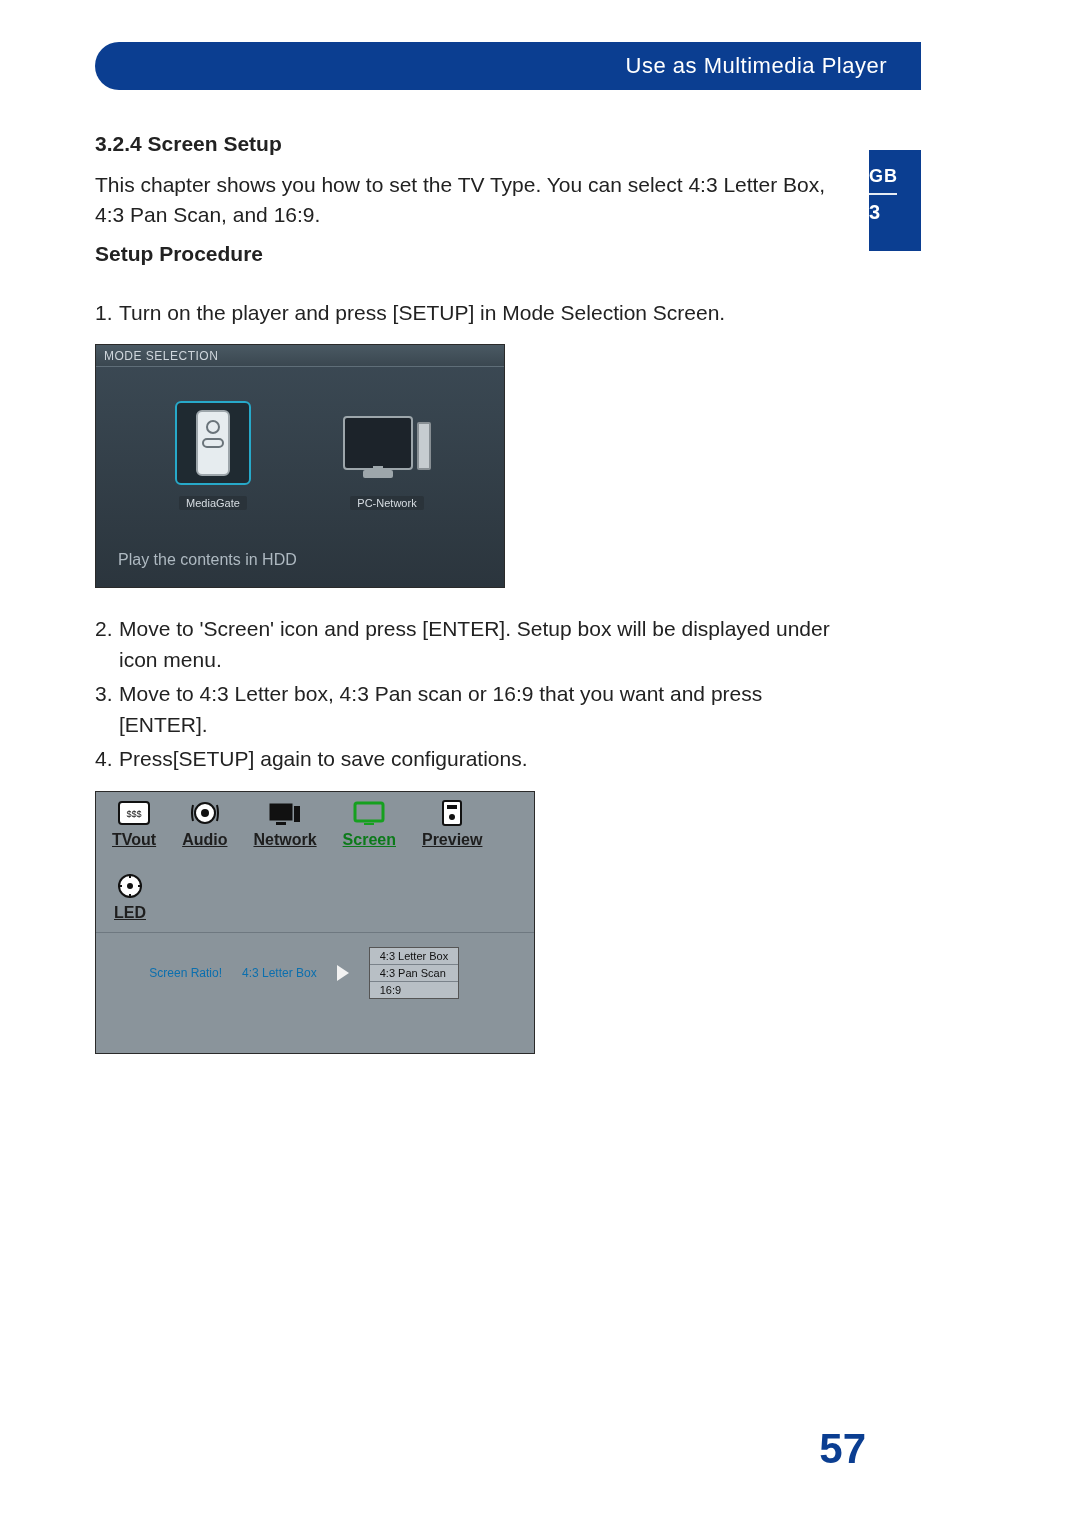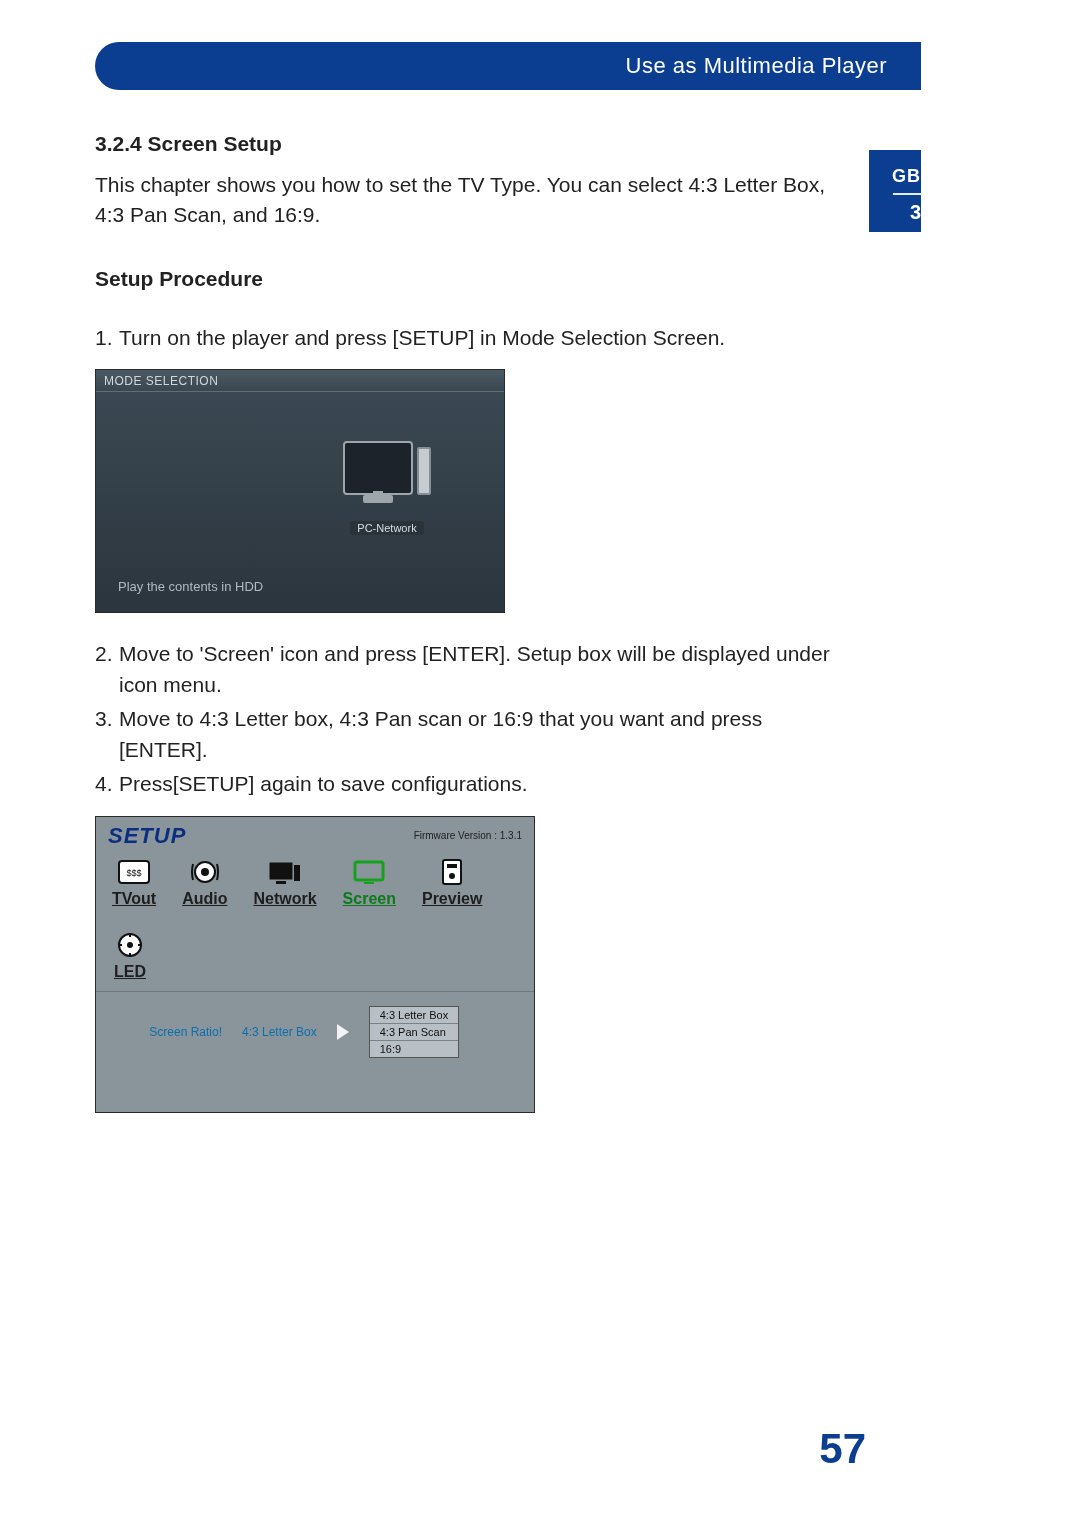--- a/index.html
+++ b/index.html
@@ -2,27 +2,27 @@
 <html><head>
 <meta charset="utf-8">
 <style>
   * { margin: 0; padding: 0; box-sizing: border-box; }
   html, body { width: 1080px; height: 1529px; background: #ffffff; font-family: "Segoe UI", Arial, sans-serif; color: #222; }
   .page { width: 1016px; height: 1529px; position: relative; padding: 42px 95px 40px 95px; }
   .header-band { position: absolute; top: 42px; left: 95px; right: 95px; height: 48px; display: flex; }
   .header-left { width: 160px; background: #0b3e91; border-top-left-radius: 28px; border-bottom-left-radius: 28px; }
   .header-right { flex: 1; background: #0b3e91; display: flex; align-items: center; justify-content: flex-end; padding-right: 34px; }
   .header-title { color: #ffffff; font-size: 22px; letter-spacing: 0.5px; font-weight: 400; }
-  .side-tab { position: absolute; top: 150px; right: 95px; width: 52px; background: #0b3e91; color: #fff; display: flex; flex-direction: column; align-items: flex-end; padding: 16px 0 8px 0; }
+  .side-tab { position: absolute; top: 150px; right: 95px; width: 52px; background: #0b3e91; color: #fff; display: flex; flex-direction: column; align-items: flex-start; padding: 16px 0 27px 0; }
   .side-tab .lang { font-weight: 700; font-size: 18px; letter-spacing: 1px; }
   .side-tab .divider { width: 28px; height: 2px; background: #ffffff; margin: 6px 0; opacity: 0.9; }
   .side-tab .num { font-weight: 700; font-size: 20px; }
   .content { position: absolute; top: 132px; left: 95px; right: 165px; }
   .h-section { font-weight: 700; font-size: 21px; margin-bottom: 14px; }
-  .para { font-size: 21px; line-height: 1.45; margin-bottom: 36px; }
+  .para { font-size: 21px; line-height: 1.45; margin-bottom: 11px; }
   .h-sub { font-weight: 700; font-size: 21px; margin-bottom: 32px; }
   .step { font-size: 21px; line-height: 1.45; margin-bottom: 8px; display: flex; }
   .step .idx { width: 24px; flex-shrink: 0; }
   .step .txt { flex: 1; }
   .tight .step { margin-bottom: 4px; }
 
   .fig-wrap { display: flex; margin: 16px 0 26px 0; }
   
   .fig1 { width: 410px; border: 1px solid #2a2a2a; background: linear-gradient(#3c4a55, #2b353d); color: #d7dde2; font-family: Arial, sans-serif; }
   .fig1 .titlebar { font-size: 12px; padding: 4px 8px 3px 8px; color: #cfd6dc; border-bottom: 1px solid #5f6e78; background: linear-gradient(#4a5963,#3a4750); letter-spacing: 0.5px; }
@@ -35,21 +35,21 @@
   .mode-item.right .mode-icon { }
   .remote { width: 34px; height: 66px; background: #e6ecef; border: 2px solid #9da6ab; border-radius: 6px; display:flex; flex-direction:column; align-items:center; justify-content:flex-start; padding-top:8px; gap:4px; }
   .remote .btn1 { width:14px; height:14px; border:2px solid #6a747a; border-radius:50%; }
   .remote .btn2 { width:22px; height:10px; border:2px solid #6a747a; border-radius:6px; }
   .monitor-wrap { display:flex; align-items:flex-end; gap:4px; }
   .monitor { width: 70px; height: 54px; background:#1c232a; border:2px solid #9da6ab; border-radius:4px; position:relative; }
   .monitor::after { content:""; position:absolute; bottom:-10px; left:50%; transform:translateX(-50%); width:30px; height:8px; background:#9da6ab; border-radius:2px; }
   .monitor::before { content:""; position:absolute; bottom:-4px; left:50%; transform:translateX(-50%); width:10px; height:6px; background:#9da6ab; }
   .tower { width:14px; height:48px; background:#c6ccd0; border:2px solid #888f94; border-radius:2px; }
   .mode-label { font-size: 11px; color: #d7dde2; background:#2a333a; display:inline-block; padding:1px 7px; border-radius:2px; }
-  .hint { position:absolute; left:22px; bottom:18px; font-size:13px; color:#aeb9c1; }
+  .hint { position:absolute; left:22px; bottom:18px; font-size:16px; color:#aeb9c1; }
 
   
   .fig2 { width: 440px; border: 1px solid #2a2a2a; background: #8a949b; font-family: Arial, sans-serif; color:#1e1e1e; }
   .fig2 .top { display:flex; align-items:center; justify-content:space-between; padding:6px 12px 2px 12px; }
   .fig2 .setup-lbl { color:#0a2f80; font-weight:700; font-size:22px; font-style:italic; letter-spacing:1px; }
   .fig2 .fw { font-size:10px; color:#222; }
   .fig2 .icon-row { display:flex; gap:26px; padding:6px 16px 10px 16px; border-bottom:1px solid #6e7880; flex-wrap:wrap; }
   .cat { display:flex; flex-direction:column; align-items:center; gap:3px; }
   .cat .cicon { width:36px; height:30px; display:flex; align-items:center; justify-content:center; }
   .cat .clabel { font-size:16px; font-weight:700; color:#1e1e1e; text-decoration: underline; }
@@ -93,20 +93,29 @@
 
     <div class="step">
       <span class="idx">1.</span>
       <span class="txt">Turn on the player and press [SETUP] in Mode Selection Screen.</span>
     </div>
 
     <div class="fig-wrap">
       <div class="fig1">
         <div class="titlebar">MODE SELECTION</div>
         <div class="body">
+          <div class="mode-item left">
+            <div class="mode-icon">
+              <div class="remote">
+                <div class="btn1"></div>
+                  <div class="btn2"></div>
+              </div>
+            </div>
+            <span class="mode-label">MediaGate</span>
+          </div>
           <div class="mode-item right">
             <div class="mode-icon">
               <div class="monitor-wrap">
                 <div class="monitor"></div>
                 <div class="tower"></div>
               </div>
             </div>
             <span class="mode-label">PC-Network</span>
           </div>
           <div class="hint">Play the contents in HDD</div>
@@ -124,24 +133,20 @@
         <span class="txt">Move to 4:3 Letter box, 4:3 Pan scan or 16:9 that you want and press [ENTER].</span>
       </div>
       <div class="step">
         <span class="idx">4.</span>
         <span class="txt">Press[SETUP] again to save  configurations.</span>
       </div>
     </div>
 
     <div class="fig-wrap">
       <div class="fig2">
-        <div class="top">
-          <span class="setup-lbl">SETUP</span>
-          <span class="fw">Firmware Version : 1.3.1</span>
-        </div>
         <div class="icon-row">
           <div class="cat">
             <span class="cicon">
               <svg width="34" height="26">
                   <rect x="2" y="2" width="30" height="22" rx="3" fill="#fff" stroke="#111" stroke-width="2"></rect>
                   <text x="17" y="17" font-size="9" text-anchor="middle" fill="#111">$$$</text>
                 </svg>
             </span>
             <span class="clabel">TVout</span>
           </div>

